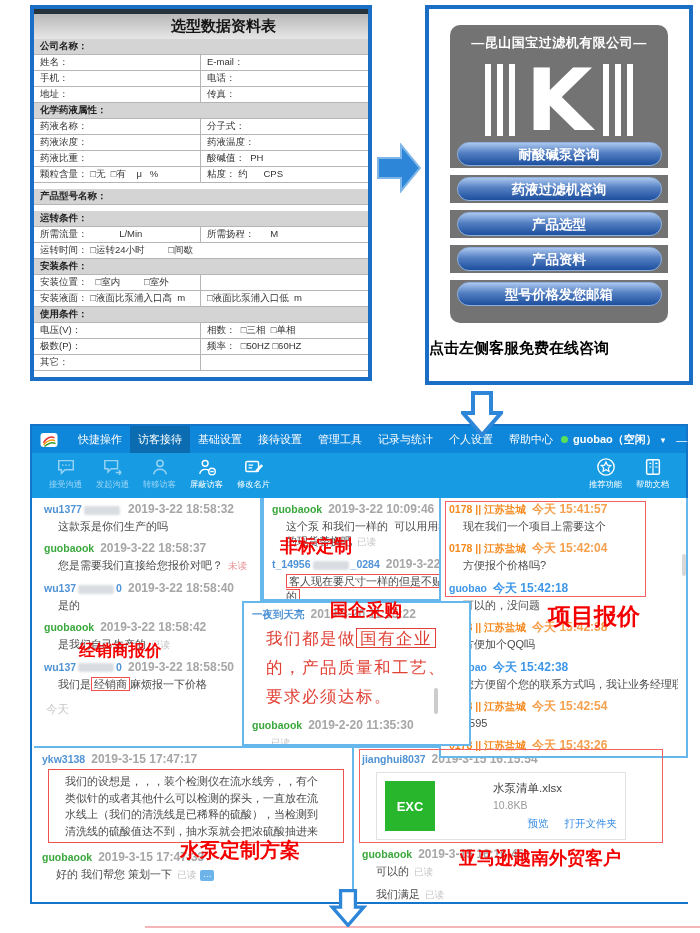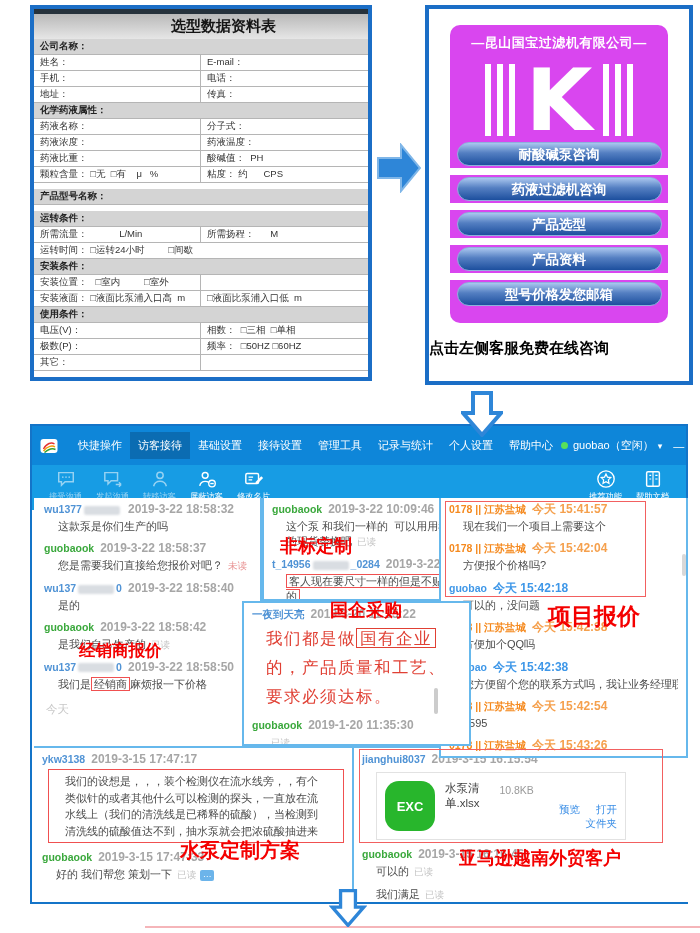--- a/index.html
+++ b/index.html
@@ -17,47 +17,47 @@
   .frow.hdr{background:#d4d4d4;font-weight:bold;padding-left:6px;color:#222;}
   .frow.sp{height:6px;border-bottom:none;background:#fff;}
   .fcell{white-space:pre;overflow:hidden;padding-left:6px;box-sizing:border-box;}
   .fcell.l{width:50%;border-right:1px solid #b5b5b5;height:100%;display:flex;align-items:center;}
   .fcell.r{width:50%;height:100%;display:flex;align-items:center;}
   .fcell.full{width:100%;display:flex;align-items:center;}
 
   
   .promo{position:absolute;left:425px;top:5px;width:268px;height:380px;
     border:4px solid #1b6ec6;background:#fff;box-sizing:border-box;}
-  .red-box{margin:16px auto 16px;width:218px;height:298px;background:#d946ef;
+  .red-box{margin:16px auto 16px;width:218px;height:298px;background:#737373;
     border-radius:10px;padding-top:9px;box-sizing:border-box;overflow:hidden;}
   .company{color:#fff;font-size:13px;font-weight:bold;text-align:center;letter-spacing:.5px;}
   .k-row{display:flex;align-items:center;justify-content:center;margin-top:8px;height:80px;}
   .kbar{width:6px;height:72px;background:#fff;margin:0 3px;}
   .k-letter{font-size:86px;font-weight:900;color:#fff;line-height:72px;margin:0 8px;
     font-family:"DejaVu Sans",sans-serif;}
   .pstrip{height:7px;background:#fff;}
   .pbtn{display:block;margin:2px auto;width:205px;height:24px;border-radius:12px;
     background:linear-gradient(#aac7ef,#547fc2 45%,#1d4f9e);color:#fff;font-weight:bold;
     font-size:13.5px;text-align:center;line-height:24px;border:1px solid #8fb0dc;
     box-sizing:border-box;cursor:pointer;white-space:nowrap;overflow:hidden;}
   .promo-caption{margin-top:15px;text-align:left;font-size:15px;font-weight:bold;color:#000;}
 
   
   .arrow{position:absolute;z-index:50;}
   .pink-line{position:absolute;left:145px;top:926px;width:555px;height:2px;background:#f5b5b9;}
 
   
   .cwin{position:absolute;left:30px;top:424px;width:658px;height:480px;background:#fff;
     border:2px solid #1474c8;box-sizing:border-box;}
-  .titlebar{height:39px;background:#0e86d9;display:flex;align-items:center;padding:0 8px;}
+  .titlebar{height:27px;background:#0e86d9;display:flex;align-items:center;padding:0 8px;}
   .app-logo{width:18px;height:14px;margin-right:12px;flex:none;}
   .menu{color:#fff;font-size:11px;padding:0 8px;height:27px;line-height:27px;cursor:default;white-space:nowrap;}
   .menu.active{background:#0b6cb2;}
   .tb-spacer{flex:1;}
-  .status{color:#fff;font-size:11px;display:flex;align-items:center;white-space:nowrap;}
+  .status{color:#fff;font-size:11px;display:flex;align-items:center;white-space:nowrap;font-weight:bold;}
   .sdot{width:7px;height:7px;border-radius:50%;background:#58e05a;margin-right:5px;}
   .caret{font-size:9px;margin-left:4px;}
   .win-ctl{color:#fff;font-size:11px;margin-left:11px;cursor:pointer;}
   .toolbar{height:45px;background:#179ce4;display:flex;align-items:flex-start;
     padding:3px 10px 0;box-sizing:border-box;}
   .tool{width:47px;text-align:center;color:#fff;cursor:pointer;}
   .tool svg{width:20px;height:20px;display:block;margin:1px auto 1px;}
   .tool .tl{font-size:9px;display:block;white-space:nowrap;transform:scale(.92);}
   .tool.dim{opacity:.55;}
   .tool-right{margin-left:auto;display:flex;}
@@ -87,22 +87,22 @@
   .block .mt{border:1.5px solid #f05050;padding:3px 16px;margin-left:6px;line-height:1.5;}
   .big .mt{color:#e04034;font-size:16.5px;line-height:1.75;letter-spacing:1.5px;}
   .big .boxed{border:1.5px solid #e04034;padding:0 3px;}
   .divider{color:#c8c8c8;font-size:11.5px;margin:10px 10px;}
   .bubble-ic{display:inline-block;width:14px;height:11px;background:#6cb4ea;border-radius:2px;
     color:#fff;font-size:9px;line-height:9px;text-align:center;vertical-align:middle;margin-left:4px;}
 
   .fcard{display:flex;width:250px;border:1px solid #e2e2e2;background:#fff;
     margin:6px 0 4px 14px;padding:8px;gap:10px;box-sizing:border-box;}
   .fbadge{width:50px;height:50px;background:#28b62c;color:#fff;font-weight:bold;font-size:13px;
-    display:flex;align-items:center;justify-content:center;flex:none;border-radius:14px;}
-  .finfo{flex:1;display:flex;}
+    display:flex;align-items:center;justify-content:center;flex:none;}
+  .finfo{flex:1;display:flex;flex-direction:column;margin-left:48px;}
   .fname{font-size:11.5px;color:#444;}
   .fsize{font-size:10.5px;color:#9a9a9a;margin-top:3px;}
   .facts{text-align:right;font-size:10.5px;color:#3a8ee6;margin-top:auto;}
   .facts span{margin-left:16px;cursor:pointer;}
 
   .redbox{position:absolute;border:1.5px solid #f26060;z-index:6;}
   .rb1{left:411px;top:3px;width:199px;height:94px;}
   .rb2{left:325px;top:251px;width:302px;height:92px;}
   .sb{position:absolute;width:4px;background:#ccc;border-radius:2px;z-index:6;}
   .sb1{left:400px;top:190px;height:26px;}
@@ -349,21 +349,21 @@
             <div class="mh"><span class="nm blue">t_14956</span><span class="blur-box"></span><span class="nm blue">_0284</span><span class="tm">2019-3-22 10:11:47</span></div>
             <div class="mt"><span class="boxed">客人现在要尺寸一样的但是不贴牌的</span></div>
           </div>
         </div>
       <div class="panel p3" id="p3">
           <div class="msg big">
             <div class="mh"><span class="nm blue">一夜到天亮</span><span class="tm">2019-3-20 11:35:22</span></div>
             <div class="mt">我们都是做<span class="boxed">国有企业</span>的，产品质量和工艺、要求必须达标。</div>
           </div>
           <div class="msg">
-            <div class="mh"><span class="nm green">guobaook</span><span class="tm">2019-1-20 11:35:30</span></div>
+            <div class="mh"><span class="nm green">guobaook</span><span class="tm">2019-2-20 11:35:30</span></div>
             <div class="mt"><span class="st">已读</span></div>
           </div>
         </div>
       <div class="panel p4" id="p4">
           <div class="msg">
             <div class="mh"><span class="nm orange">0178 || 江苏盐城</span><span class="tm orange">今天 15:41:57</span></div>
             <div class="mt">现在我们一个项目上需要这个</div>
           </div>
           <div class="msg">
             <div class="mh"><span class="nm orange">0178 || 江苏盐城</span><span class="tm orange">今天 15:42:04</span></div>

